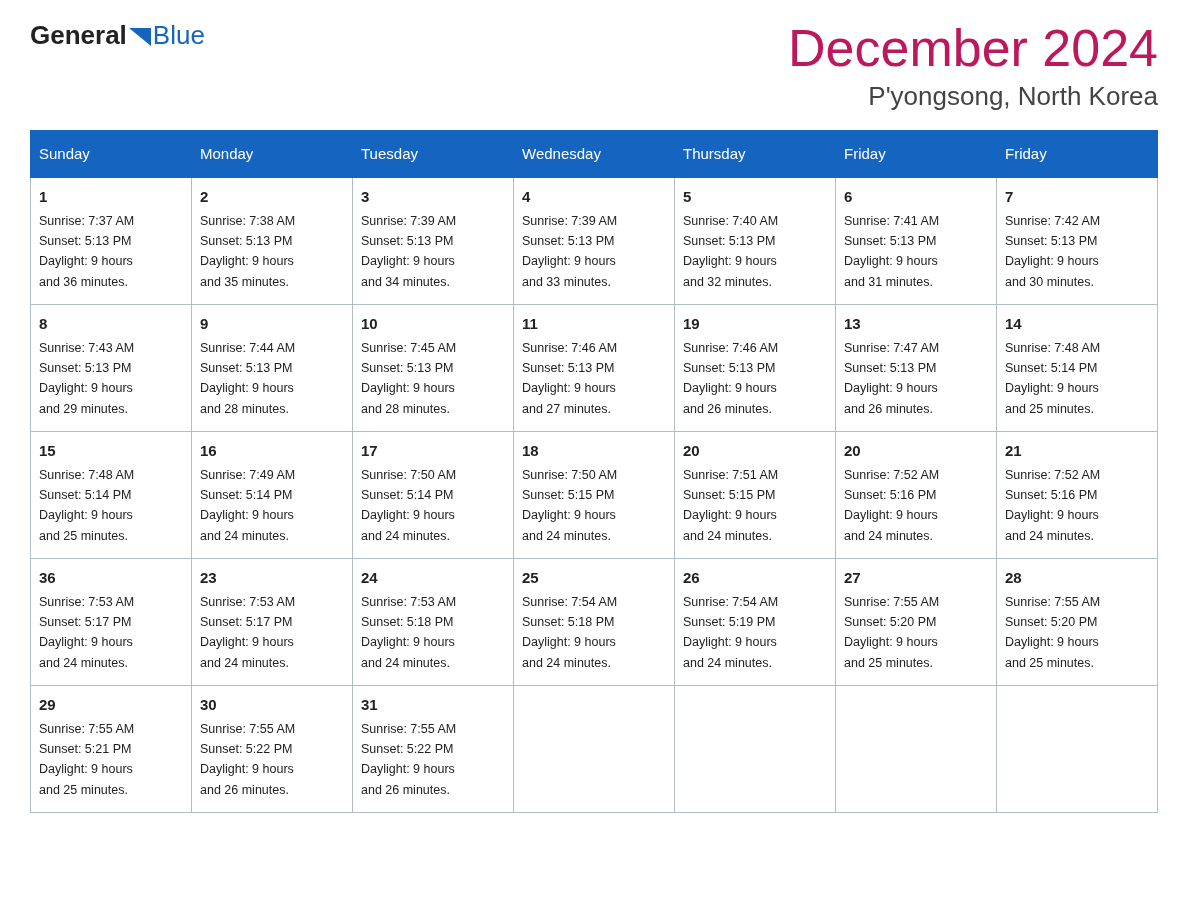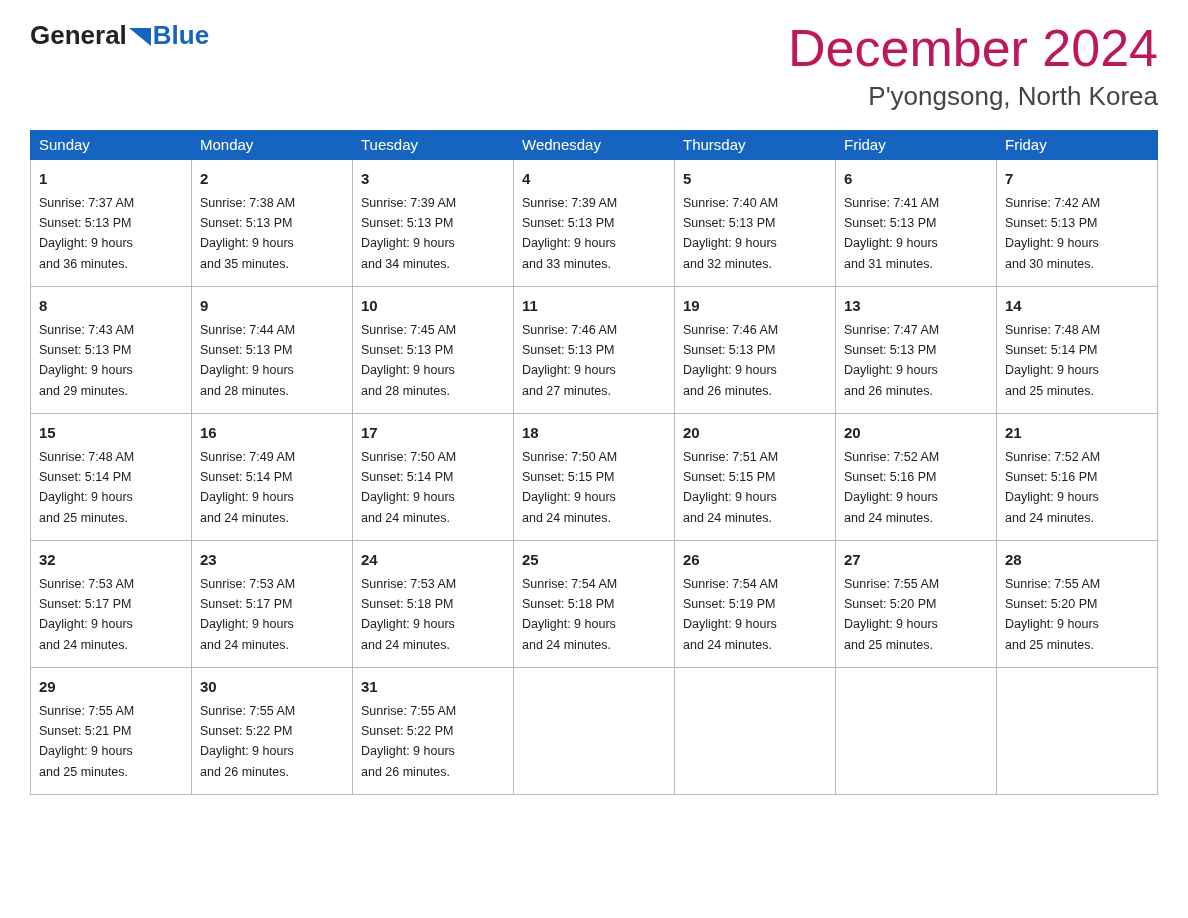--- a/index.html
+++ b/index.html
@@ -22,21 +22,21 @@
       align-items: center;
       gap: 0;
     }
     .logo-text-general {
       font-size: 26px;
       font-weight: bold;
       color: #222;
     }
     .logo-blue {
       font-size: 26px;
-      font-weight: bold;
+      font-weight: normal;
       color: #1565c0;
       margin-left: 2px;
     }
     .logo-icon-wrap {
       display: flex;
       flex-direction: row;
       align-items: flex-start;
     }
     .logo-line1 {
       display: flex;
@@ -59,21 +59,21 @@
     table {
       width: 100%;
       border-collapse: collapse;
       table-layout: fixed;
     }
     thead tr th {
       background: #1565c0;
       color: #fff;
       font-size: 15px;
       font-weight: normal;
-      padding: 5px 8px;
+      padding: 14px 8px;
       text-align: left;
       border: 1px solid #1565c0;
     }
     tbody tr td {
       vertical-align: top;
       padding: 8px 8px 12px 8px;
       border: 1px solid #b0bec5;
       font-size: 13px;
       line-height: 1.5;
       min-height: 90px;
@@ -157,21 +157,21 @@
       <tr>
         <td><span class="day-num">15</span><span class="day-info">Sunrise: 7:48 AM<br>Sunset: 5:14 PM<br>Daylight: 9 hours<br>and 25 minutes.</span></td>
         <td><span class="day-num">16</span><span class="day-info">Sunrise: 7:49 AM<br>Sunset: 5:14 PM<br>Daylight: 9 hours<br>and 24 minutes.</span></td>
         <td><span class="day-num">17</span><span class="day-info">Sunrise: 7:50 AM<br>Sunset: 5:14 PM<br>Daylight: 9 hours<br>and 24 minutes.</span></td>
         <td><span class="day-num">18</span><span class="day-info">Sunrise: 7:50 AM<br>Sunset: 5:15 PM<br>Daylight: 9 hours<br>and 24 minutes.</span></td>
         <td><span class="day-num">20</span><span class="day-info">Sunrise: 7:51 AM<br>Sunset: 5:15 PM<br>Daylight: 9 hours<br>and 24 minutes.</span></td>
         <td><span class="day-num">20</span><span class="day-info">Sunrise: 7:52 AM<br>Sunset: 5:16 PM<br>Daylight: 9 hours<br>and 24 minutes.</span></td>
         <td><span class="day-num">21</span><span class="day-info">Sunrise: 7:52 AM<br>Sunset: 5:16 PM<br>Daylight: 9 hours<br>and 24 minutes.</span></td>
       </tr>
       <tr>
-        <td><span class="day-num">32</span><span class="day-info">Sunrise: 7:53 AM<br>Sunset: 5:17 PM<br>Daylight: 9 hours<br>and 24 minutes.</span></td>
+        <td><span class="day-num">36</span><span class="day-info">Sunrise: 7:53 AM<br>Sunset: 5:17 PM<br>Daylight: 9 hours<br>and 24 minutes.</span></td>
         <td><span class="day-num">23</span><span class="day-info">Sunrise: 7:53 AM<br>Sunset: 5:17 PM<br>Daylight: 9 hours<br>and 24 minutes.</span></td>
         <td><span class="day-num">24</span><span class="day-info">Sunrise: 7:53 AM<br>Sunset: 5:18 PM<br>Daylight: 9 hours<br>and 24 minutes.</span></td>
         <td><span class="day-num">25</span><span class="day-info">Sunrise: 7:54 AM<br>Sunset: 5:18 PM<br>Daylight: 9 hours<br>and 24 minutes.</span></td>
         <td><span class="day-num">26</span><span class="day-info">Sunrise: 7:54 AM<br>Sunset: 5:19 PM<br>Daylight: 9 hours<br>and 24 minutes.</span></td>
         <td><span class="day-num">27</span><span class="day-info">Sunrise: 7:55 AM<br>Sunset: 5:20 PM<br>Daylight: 9 hours<br>and 25 minutes.</span></td>
         <td><span class="day-num">28</span><span class="day-info">Sunrise: 7:55 AM<br>Sunset: 5:20 PM<br>Daylight: 9 hours<br>and 25 minutes.</span></td>
       </tr>
       <tr>
         <td><span class="day-num">29</span><span class="day-info">Sunrise: 7:55 AM<br>Sunset: 5:21 PM<br>Daylight: 9 hours<br>and 25 minutes.</span></td>
         <td><span class="day-num">30</span><span class="day-info">Sunrise: 7:55 AM<br>Sunset: 5:22 PM<br>Daylight: 9 hours<br>and 26 minutes.</span></td>

